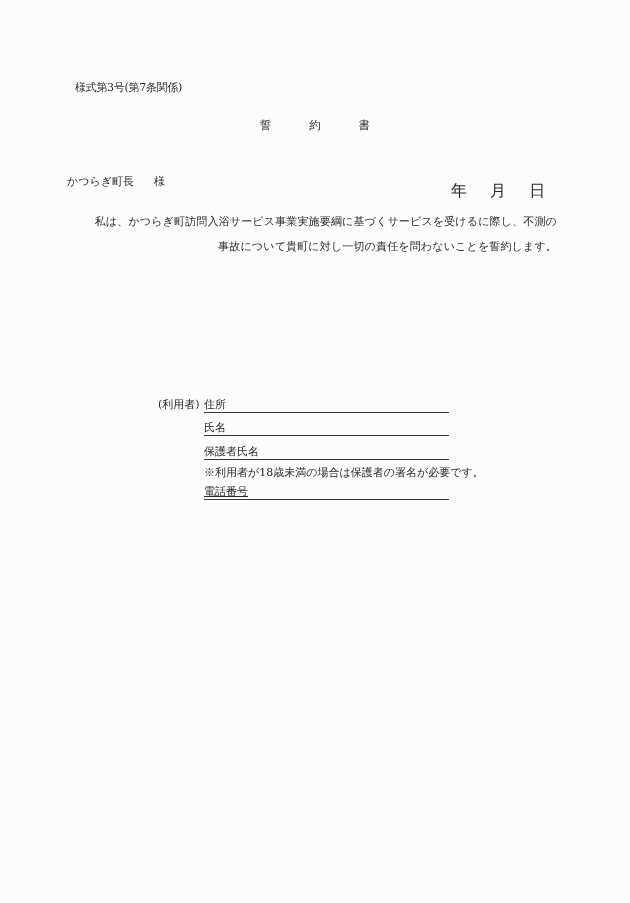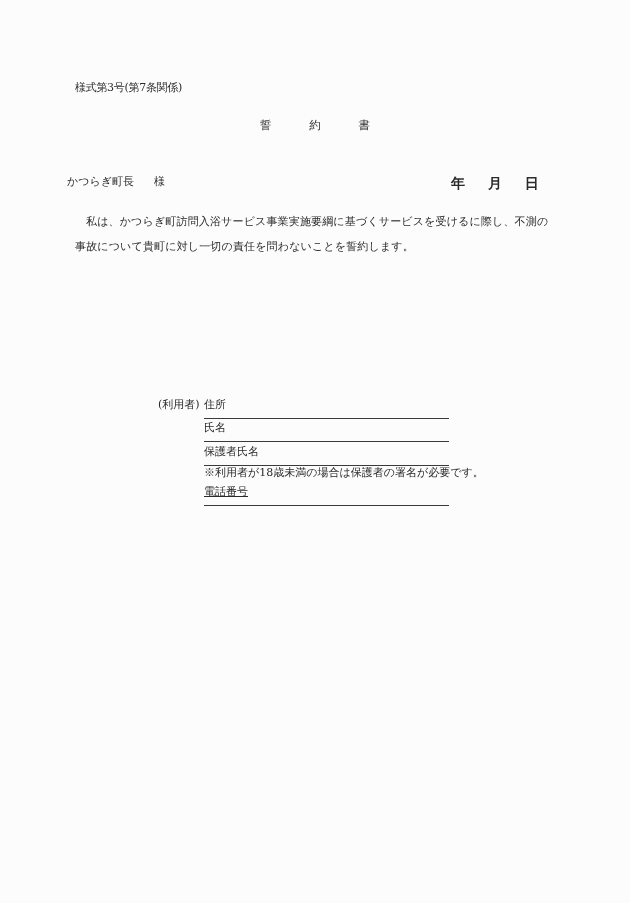--- a/index.html
+++ b/index.html
@@ -15,33 +15,34 @@
       font-family: "DejaVu Serif", "Liberation Serif", serif;
       color: #2a2a2a;
       font-size: 11px;
     }
     .abs { position: absolute; white-space: nowrap; line-height: 1; }
     .form-number { left: 75px; top: 82px; font-size: 11px; letter-spacing: -0.3px; }
     .title { left: 0; width: 630px; top: 120px; text-align: center; font-size: 11.5px; }
     .title span { display: inline-block; margin: 0 17px; }
     .addressee { left: 67px; top: 176px; font-size: 11px; }
     .addressee .sama { margin-left: 20px; }
-    .date { left: 451px; top: 176px; font-size: 14px; font-weight: bold; }
+    .date { left: 451px; top: 183px; font-size: 16px; }
     .date span { display: inline-block; margin-right: 18px; }
     .body-text {
       left: 75px; top: 210px; width: 482px;
       white-space: normal; font-size: 11px; line-height: 24.5px;
       letter-spacing: 0.15px;
+      text-align: right;
     }
     .body-text p { margin: 0; text-indent: 1em; }
     .applicant-label { left: 158px; top: 399px; font-size: 11px; }
     .field {
       position: absolute; left: 204px; width: 245px;
       border-bottom: 1px solid #3a3a3a;
-      font-size: 11px; line-height: 1; padding-bottom: 8px;
+      font-size: 11px; line-height: 1; padding-bottom: 2px;
       white-space: nowrap;
     }
     .field-address { top: 399px; }
     .field-name { top: 422px; font-family: Liberation Serif, serif; }
     .field-guardian { top: 446px; }
     .field-phone { top: 486px; text-decoration: underline; }
     .note { left: 204px; top: 467px; font-size: 11px; }
   </style>
 </head>
 <body>

